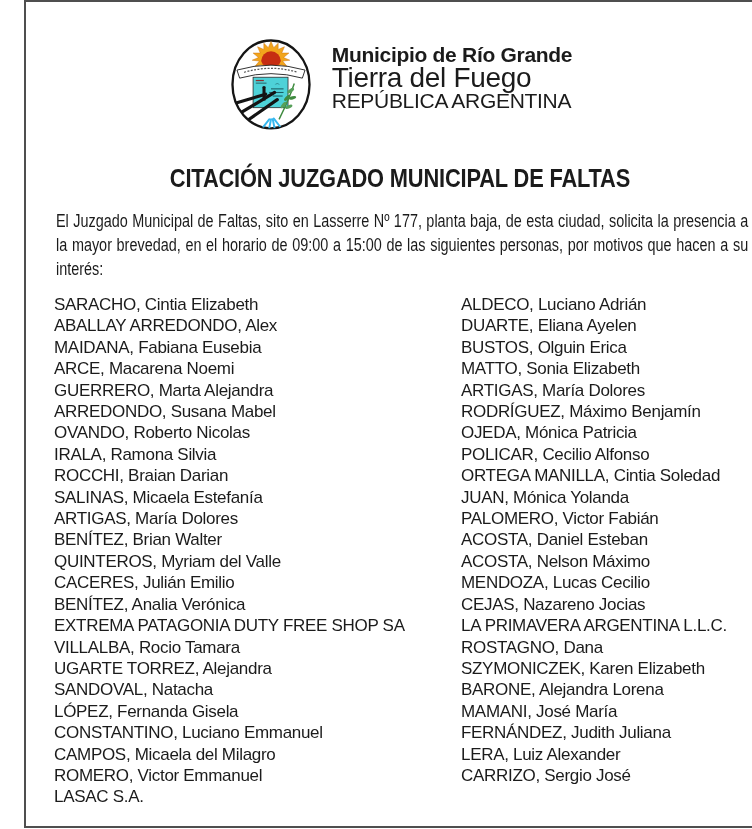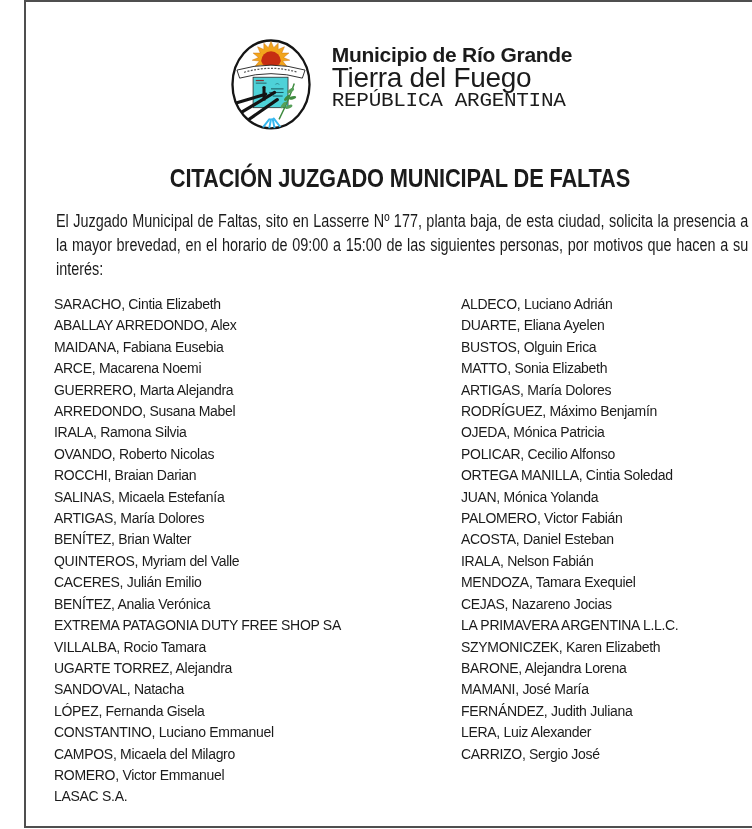--- a/index.html
+++ b/index.html
@@ -22,21 +22,21 @@
     margin-top: 29px;
     display: flex;
     justify-content: center;
     align-items: flex-start;
     gap: 18px;
   }
   .emblem { width: 86px; height: 105px; flex: 0 0 auto; }
   .header-text { margin-top: 12px; line-height: 23px; }
   .header-text .org   { font-size: 21px; font-weight: bold; letter-spacing: -0.3px; }
   .header-text .prov  { font-size: 28px; letter-spacing: -0.3px; }
-  .header-text .country { font-size: 21px; letter-spacing: -0.3px; font-family: Liberation Mono, monospace; }
+  .header-text .country { font-size: 21px; letter-spacing: -0.3px; }
   
   .doc-title {
     margin-top: 27px;
     text-align: center;
     font-size: 26px;
     font-weight: bold;
     letter-spacing: -0.2px;
     transform: scaleX(0.84);
     white-space: nowrap;
   }
@@ -50,21 +50,21 @@
     line-height: 24px;
     text-align: justify;
     color: #1b1b1b;
   }
   
   .names {
     margin: 13px 28px 0 28px;
     display: grid;
     grid-template-columns: 407px 1fr;
   }
-  .name-col { font-size: 14px; line-height: 21.4px; letter-spacing: -0.3px; }
+  .name-col { font-size: 17px; line-height: 21.4px; letter-spacing: -0.3px; }
   .name-row { white-space: nowrap; }
 </style>
 </head>
 <body>
 
 <div class="page">
 
   <div class="header">
 
     <svg class="emblem" viewBox="0 0 96 108" aria-hidden="true">
@@ -135,22 +135,22 @@
   </div>
 
   <div class="names">
     <div class="name-col">
         <div class="name-row">SARACHO, Cintia Elizabeth</div>
         <div class="name-row">ABALLAY ARREDONDO, Alex</div>
         <div class="name-row">MAIDANA, Fabiana Eusebia</div>
         <div class="name-row">ARCE, Macarena Noemi</div>
         <div class="name-row">GUERRERO, Marta Alejandra</div>
         <div class="name-row">ARREDONDO, Susana Mabel</div>
+        <div class="name-row">OVANDO, Roberto Nicolas</div>
         <div class="name-row">IRALA, Ramona Silvia</div>
-        <div class="name-row">OVANDO, Roberto Nicolas</div>
         <div class="name-row">ROCCHI, Braian Darian</div>
         <div class="name-row">SALINAS, Micaela Estefanía</div>
         <div class="name-row">ARTIGAS, María Dolores</div>
         <div class="name-row">BENÍTEZ, Brian Walter</div>
         <div class="name-row">QUINTEROS, Myriam del Valle</div>
         <div class="name-row">CACERES, Julián Emilio</div>
         <div class="name-row">BENÍTEZ, Analia Verónica</div>
         <div class="name-row">EXTREMA PATAGONIA DUTY FREE SHOP SA</div>
         <div class="name-row">VILLALBA, Rocio Tamara</div>
         <div class="name-row">UGARTE TORREZ, Alejandra</div>
@@ -167,24 +167,25 @@
         <div class="name-row">BUSTOS, Olguin Erica</div>
         <div class="name-row">MATTO, Sonia Elizabeth</div>
         <div class="name-row">ARTIGAS, María Dolores</div>
         <div class="name-row">RODRÍGUEZ, Máximo Benjamín</div>
         <div class="name-row">OJEDA, Mónica Patricia</div>
         <div class="name-row">POLICAR, Cecilio Alfonso</div>
         <div class="name-row">ORTEGA MANILLA, Cintia Soledad</div>
         <div class="name-row">JUAN, Mónica Yolanda</div>
         <div class="name-row">PALOMERO, Victor Fabián</div>
         <div class="name-row">ACOSTA, Daniel Esteban</div>
-        <div class="name-row">IRALA, Nelson Fabián</div>
-        <div class="name-row">MENDOZA, Tamara Exequiel</div>
+        <div class="name-row">ACOSTA, Nelson Máximo</div>
+        <div class="name-row">MENDOZA, Lucas Cecilio</div>
         <div class="name-row">CEJAS, Nazareno Jocias</div>
         <div class="name-row">LA PRIMAVERA ARGENTINA L.L.C.</div>
+        <div class="name-row">ROSTAGNO, Dana</div>
         <div class="name-row">SZYMONICZEK, Karen Elizabeth</div>
         <div class="name-row">BARONE, Alejandra Lorena</div>
         <div class="name-row">MAMANI, José María</div>
         <div class="name-row">FERNÁNDEZ, Judith Juliana</div>
         <div class="name-row">LERA, Luiz Alexander</div>
         <div class="name-row">CARRIZO, Sergio José</div>
       </div>
   </div>
 
 </div>

